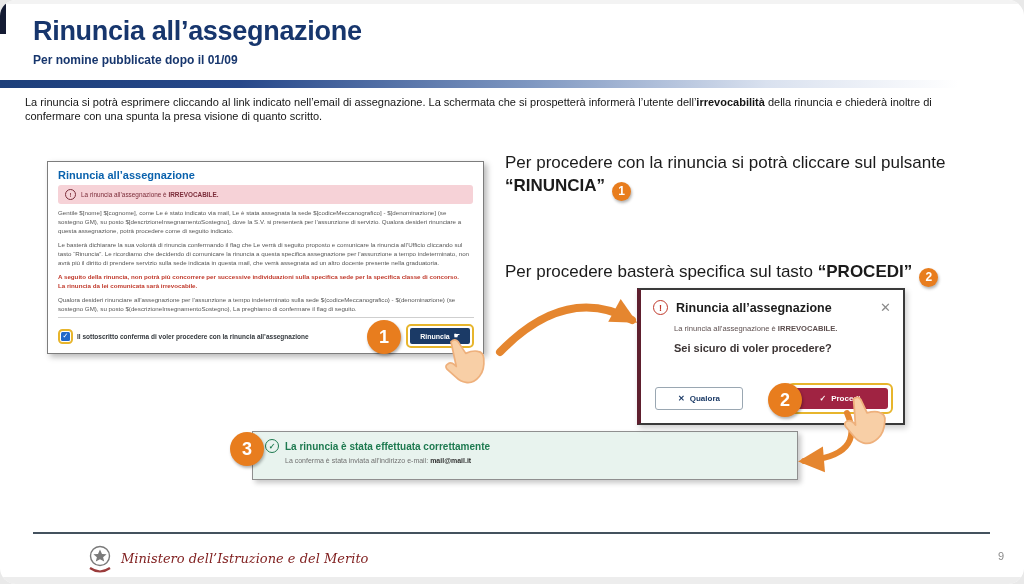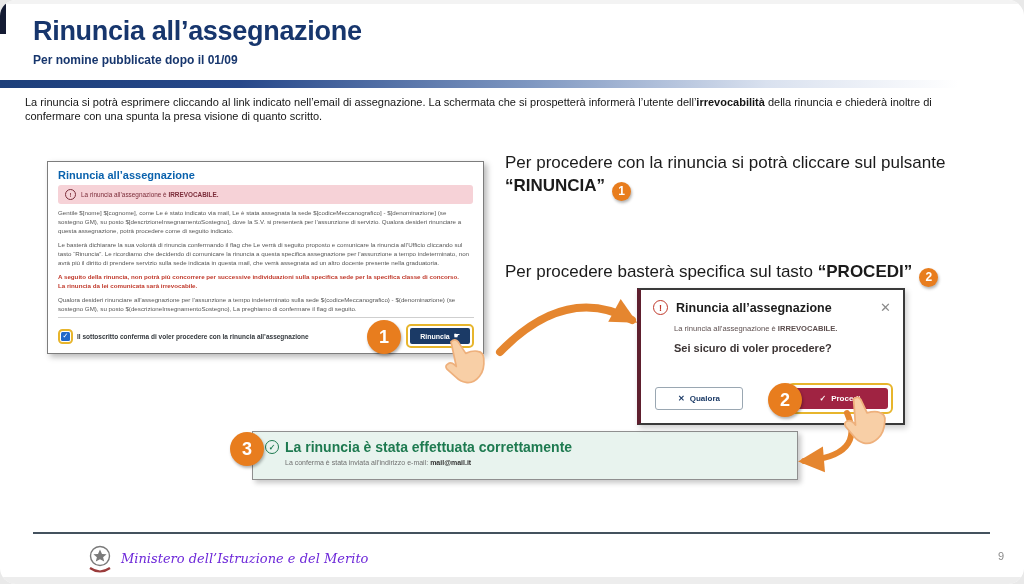--- a/index.html
+++ b/index.html
@@ -71,34 +71,34 @@
   .btn-procedi{background:#a02342;color:#fff;font-weight:bold;font-size:8px;border:none;
     padding:6px 0;width:96px;border-radius:3px;display:flex;justify-content:center;gap:5px;font-family:inherit;}
   .gold-wrap2{border:2.5px solid #e7b52c;border-radius:6px;padding:3px;margin-left:auto;}
 
   
   .success{left:252px;top:431px;width:546px;height:49px;background:#e8f3ee;z-index:20;
     border:1px solid #8f8f8f;box-shadow:3px 3px 5px rgba(0,0,0,.22);box-sizing:border-box;padding:7px 12px;}
   .suc-row{display:flex;align-items:center;gap:6px;}
   .suc-icon{width:12px;height:12px;border:1.4px solid #1e7a50;border-radius:50%;color:#1e7a50;
     font-size:8px;font-weight:bold;display:flex;align-items:center;justify-content:center;flex:0 0 auto;}
-  .suc-title{font-size:14px;font-weight:bold;color:#1e7a50;}
+  .suc-title{font-size:10px;font-weight:bold;color:#1e7a50;}
   .suc-sub{margin:4px 0 0 20px;font-size:7px;color:#707070;}
   .suc-sub .mail{font-weight:bold;color:#333;}
 
   
   .overlay-svg{left:0;top:0;width:1024px;height:584px;z-index:35;pointer-events:none;}
   .hand{z-index:45;pointer-events:none;}
   .h1{left:441px;top:335px;transform:rotate(-18deg);}
   .h2{left:840px;top:394px;transform:rotate(-10deg);}
 
   
   .footer-logo{left:84px;top:543px;}
   .footer-text{left:121px;top:551px;font-family:"DejaVu Serif",serif;font-style:italic;
-    font-size:13px;color:#6d28d9;}
+    font-size:13px;color:#7f1d1d;}
   .page-num{left:998px;top:550px;font-size:11px;color:#8a8a8a;}
   b{font-weight:bold;}
 </style>
 </head>
 <body>
 
 <div id="slide">
 
   <div class="abs top-strip"></div>
   <div class="abs corner-mark"></div>

